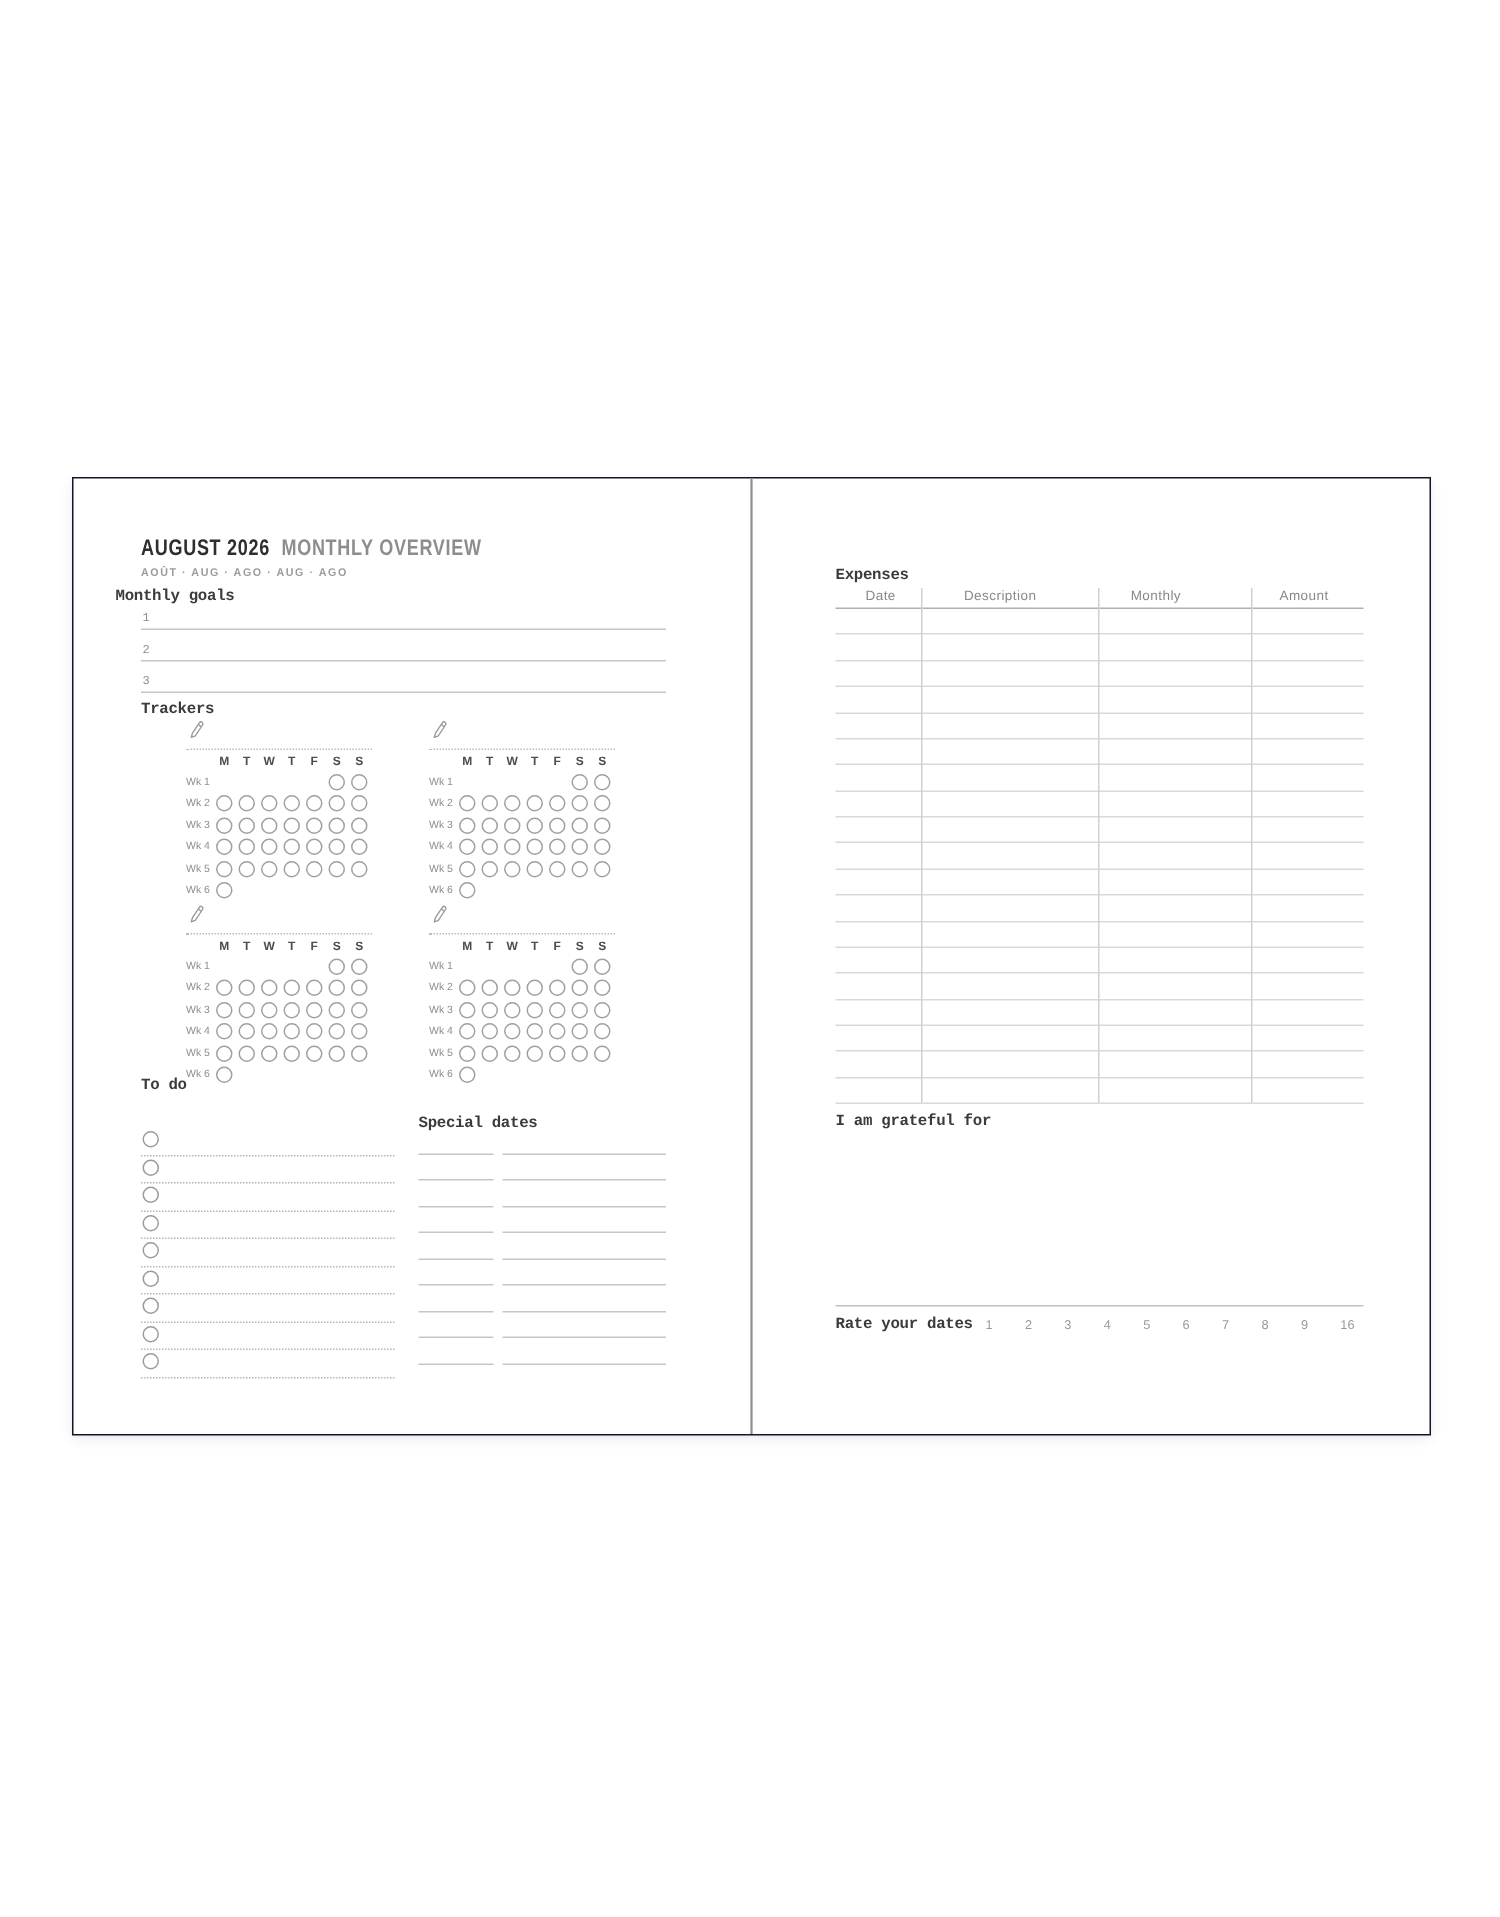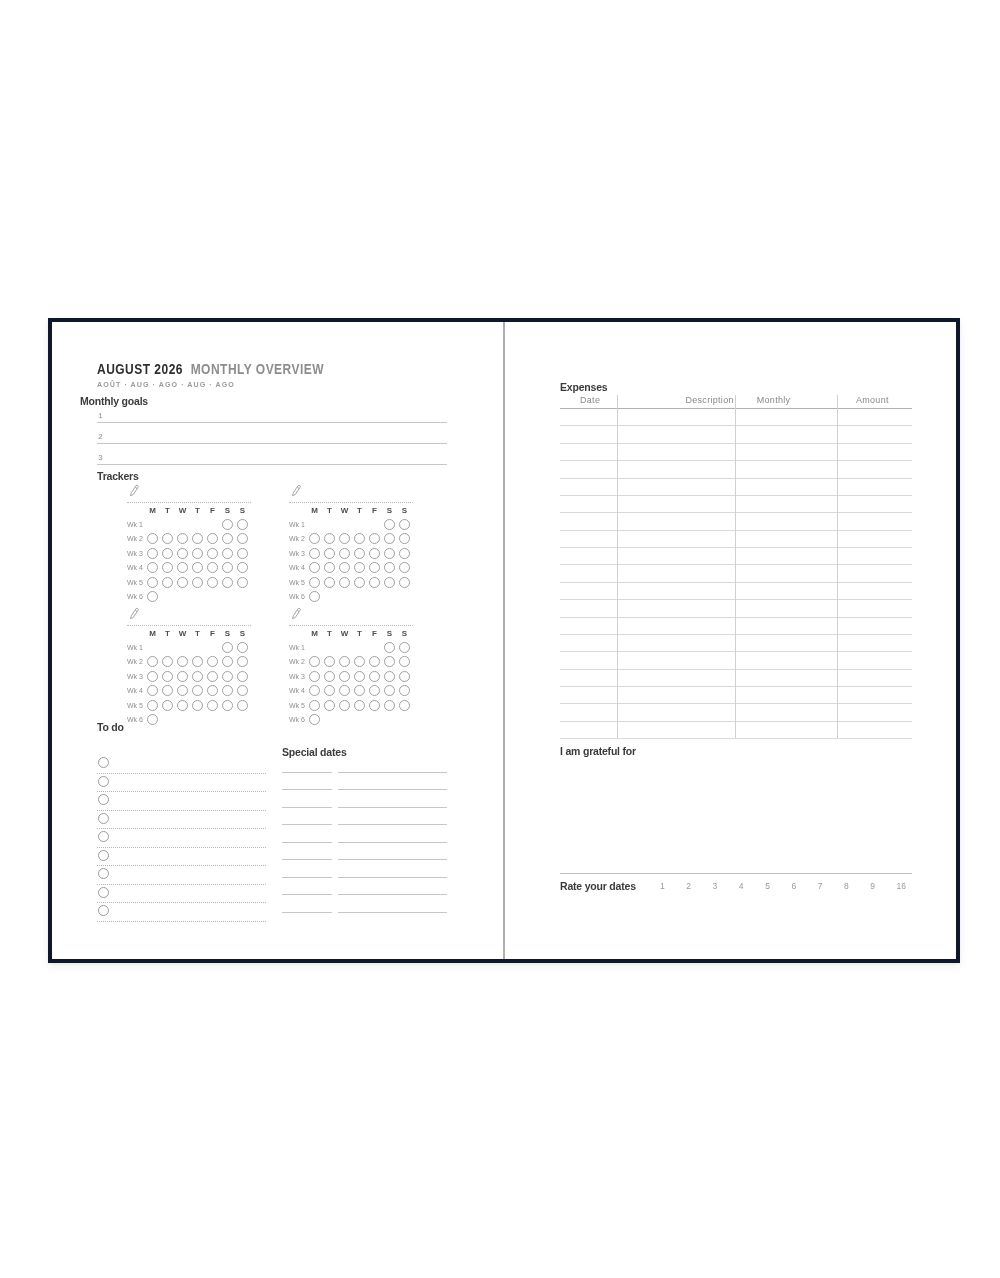--- a/index.html
+++ b/index.html
@@ -1,24 +1,24 @@
 <!DOCTYPE html>
 <html><head>
 <meta charset="utf-8">
 <style>
   html,body{margin:0;padding:0;background:#ffffff;}
   .canvas{position:relative;width:1000px;height:1278px;background:#ffffff;overflow:hidden;
           font-family:"Liberation Sans",sans-serif;}
   .spread{position:absolute;left:48px;top:318px;width:904px;height:637px;background:#ffffff;
-          border:4px solid #0f172a;box-shadow:0 3px 9px rgba(0,0,0,0.07),0 1px 2px rgba(0,0,0,0.05);}
+          border:1px solid #0f172a;box-shadow:0 3px 9px rgba(0,0,0,0.07),0 1px 2px rgba(0,0,0,0.05);}
   .binding{position:absolute;left:451px;top:0;width:2px;height:100%;
            background:linear-gradient(to right,#cfcfcf,#8f8f8f,#cfcfcf);}
 
   .abs{position:absolute;}
-  .type-head{font-family:Liberation Sans, sans-serif;font-weight:bold;font-size:10.5px;
+  .type-head{font-family:Liberation Mono, monospace;font-weight:bold;font-size:10.5px;
              letter-spacing:-0.2px;color:#3b3b3b;white-space:nowrap;}
 
   
   .lp-title{left:45px;top:38px;font-weight:bold;font-size:15px;letter-spacing:0.6px;color:#2e2e2e;
             transform:scaleX(0.8);transform-origin:left top;white-space:nowrap;}
   .lp-title .rest{color:#8d8d8d;}
   .lp-subtitle{left:45px;top:58px;font-weight:bold;font-size:7.5px;letter-spacing:1.1px;color:#9b9b9b;
                transform:scaleX(0.95);transform-origin:left top;white-space:nowrap;}
 
   
@@ -734,21 +734,21 @@
         <div class="date-row">
           <div class="date-line"></div>
           <div class="event-line"></div>
         </div>
       </div>
 
     <div class="abs type-head exp-label">Expenses</div>
     <div class="abs exp-table" id="exp-table">
       <div class="exp-head" id="exp-head">
           <div class="exp-hcell" style="width: 57px;">Date</div>
-          <div class="exp-hcell" style="width: 118px; text-align: right;">Description</div>
+          <div class="exp-hcell" style="width: 118px;">Description</div>
           <div class="exp-hcell" style="width: 102px;">Monthly</div>
           <div class="exp-hcell" style="width: 75px;">Amount</div>
         </div>
       <div class="exp-body" id="exp-body">
           <div class="exp-row"></div>
           <div class="exp-row"></div>
           <div class="exp-row"></div>
           <div class="exp-row"></div>
           <div class="exp-row"></div>
           <div class="exp-row"></div>

